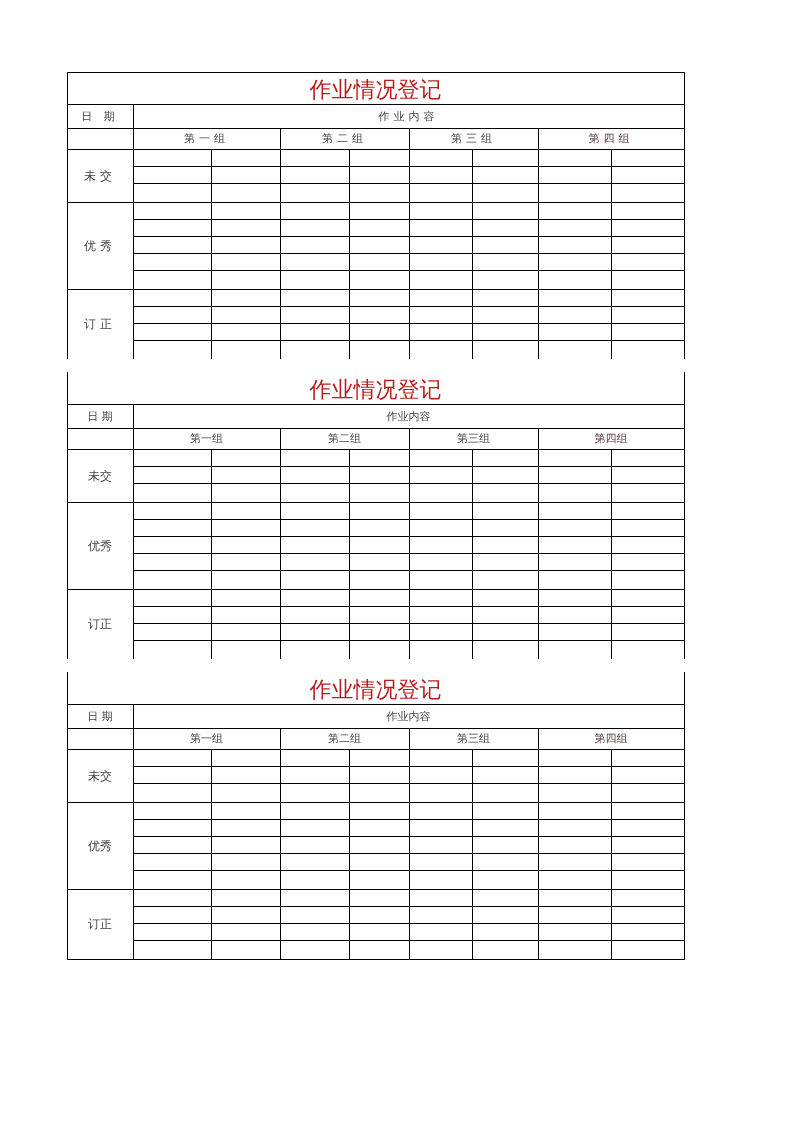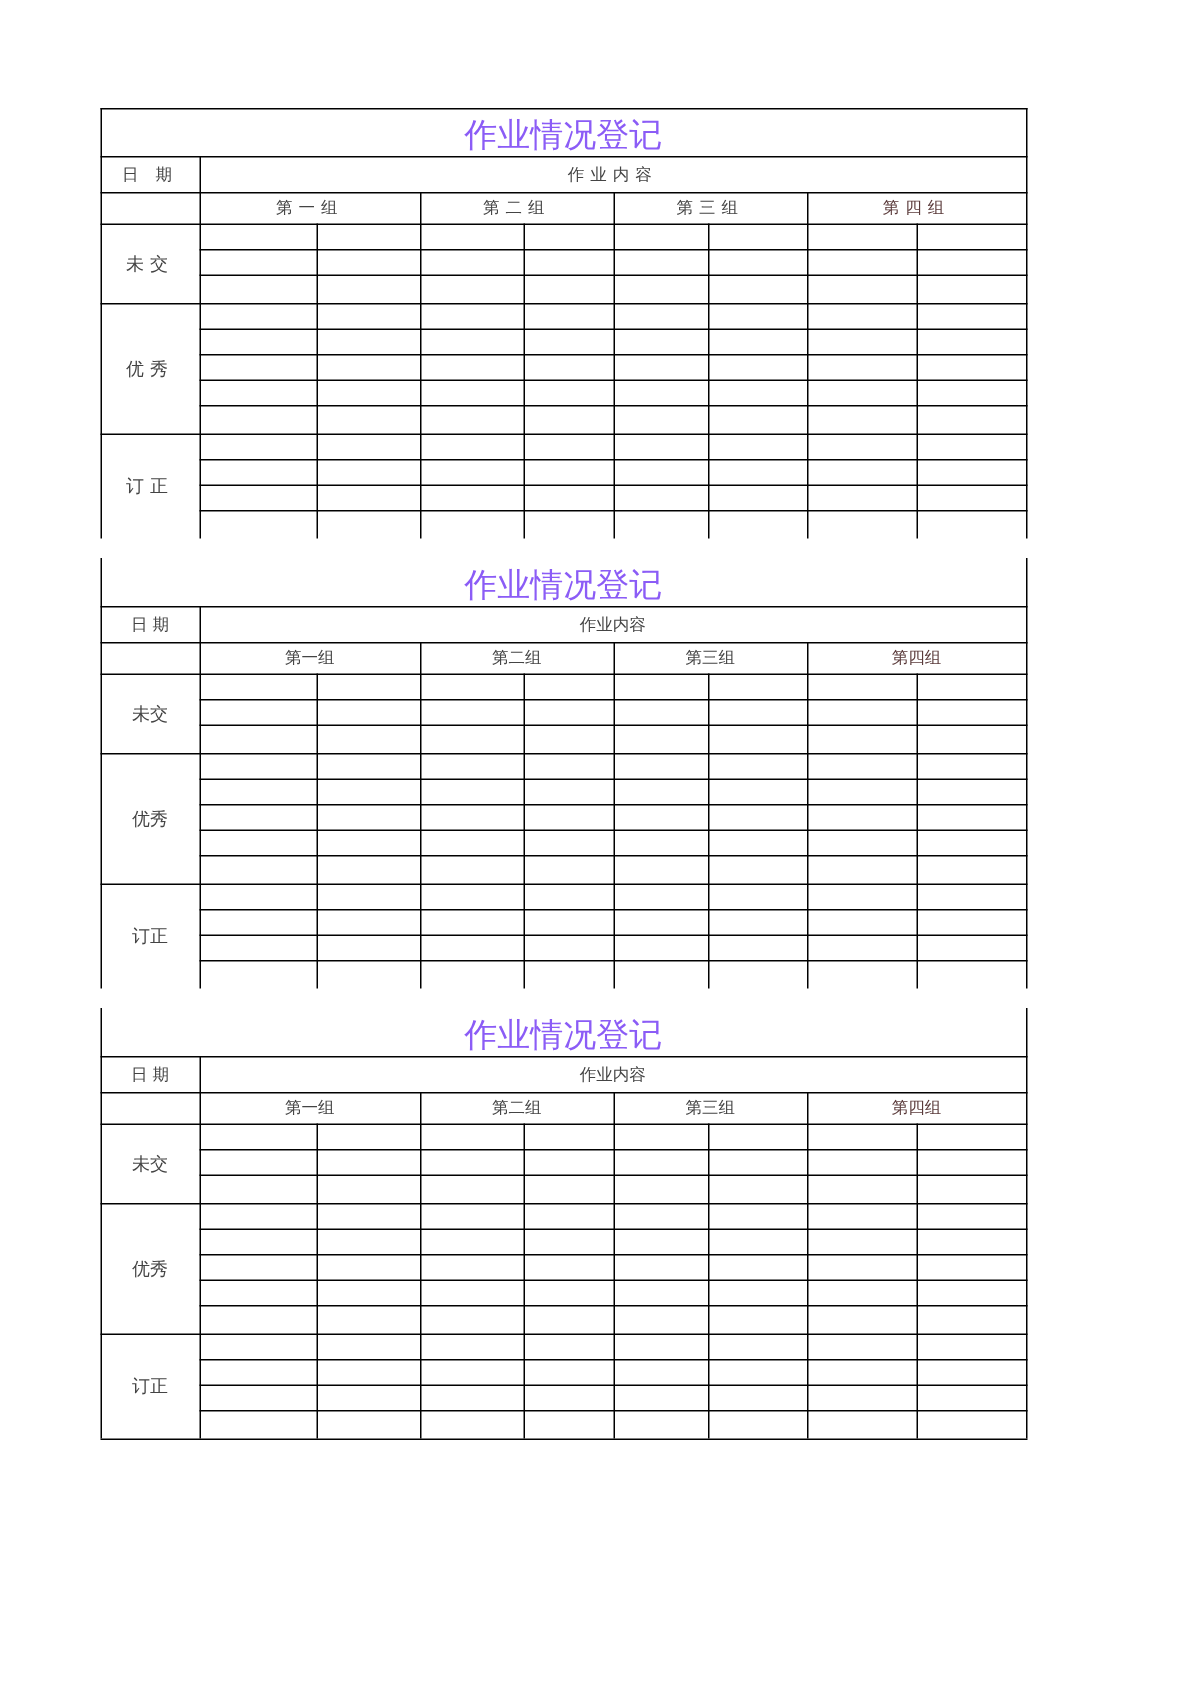--- a/index.html
+++ b/index.html
@@ -3,21 +3,21 @@
 <meta charset="utf-8">
 <style>
   html, body { margin: 0; padding: 0; background: #ffffff; }
   body { width: 793px; height: 1122px; position: relative; overflow: hidden;
          font-family: "DejaVu Sans", "Liberation Sans", sans-serif; color: #333; }
   .sheet { position: absolute; left: 67px; width: 617px; }
   .ln { position: absolute; background: #000; }
   .h { height: 1px; }
   .v { width: 1px; }
   .txt { position: absolute; text-align: center; white-space: nowrap; }
-  .title { font-size: 22px; color: #8b5cf6; font-family: Liberation Mono, monospace; }
+  .title { font-size: 22px; color: #b91c1c; font-family: Liberation Mono, monospace; }
   .small { font-size: 11px; color: #444; }
   .spaced { letter-spacing: 4px; }
   .grp4 { color: #5a3a3a; }
   .rowlabel { font-size: 12px; color: #444; }
 </style>
 </head>
 <body>
 
 <div id="doc">
     <div class="sheet" style="top: 72px;">

